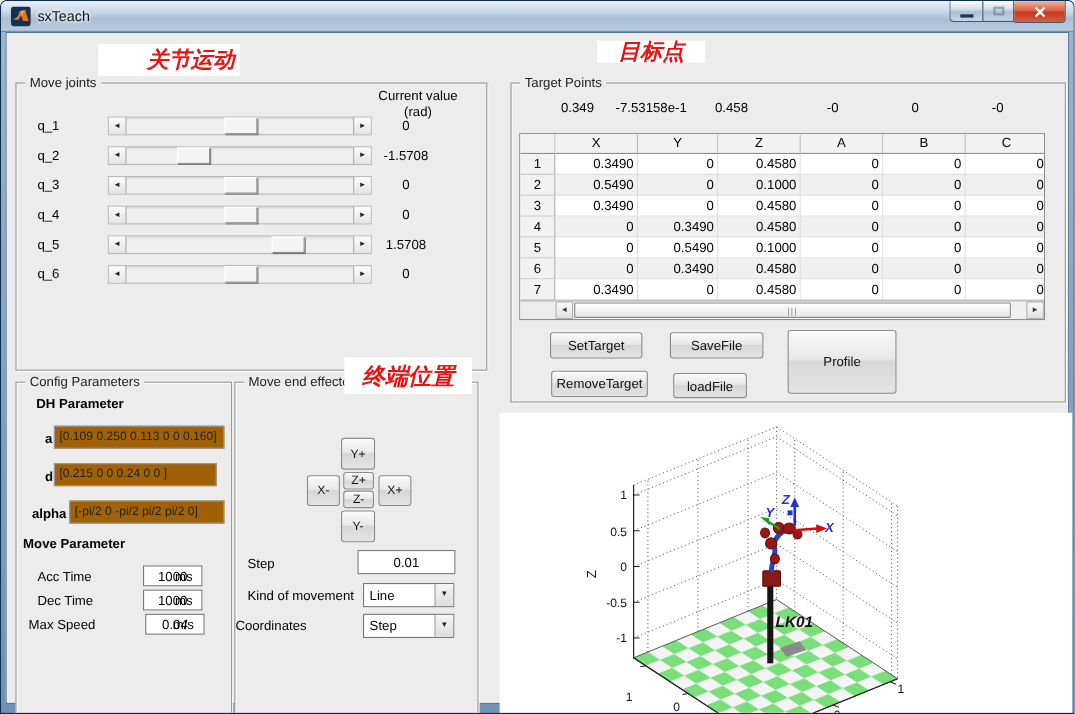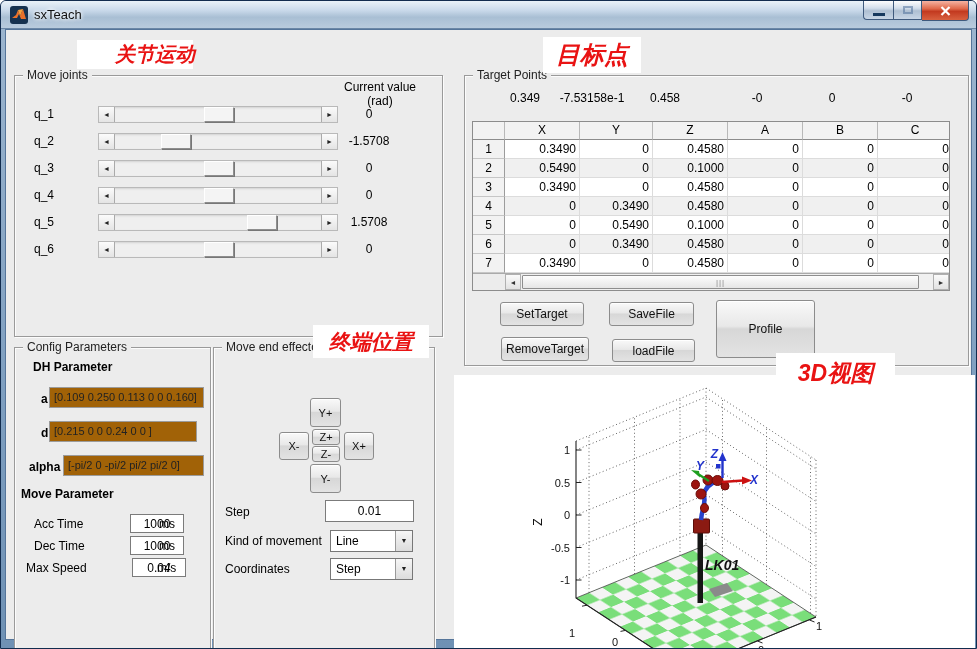--- a/index.html
+++ b/index.html
@@ -311,21 +311,21 @@
         <div class="hscroll">
           <span class="sb-btn l">◄</span>
           <div class="sb-thumb"></div>
           <span class="sb-btn r">►</span>
         </div>
       </div>
 
       <button class="btn" style="left:35px;top:226px;width:84px;height:24px;">SetTarget</button>
       <button class="btn" style="left:144px;top:226px;width:85px;height:24px;">SaveFile</button>
       <button class="btn" style="left:36px;top:261px;width:88px;height:24px;">RemoveTarget</button>
-      <button class="btn" style="left:147px;top:263px;width:83px;height:23px;">loadFile</button>
+      <button class="btn" style="left:147px;top:263px;width:67px;height:23px;">loadFile</button>
       <button class="btn" style="left:251px;top:224px;width:99px;height:58px;">Profile</button>
     </div>
 
     <div class="panel" style="left:8px;top:317px;width:197px;height:319px;">
       <span class="panel-title">Config Parameters</span>
       <div class="lbl bold" style="left:18px;top:12px;">DH Parameter</div>
 
       <div class="lbl bold" style="left:26px;top:44px;">a</div>
       <div class="edit-gray" style="left:34px;top:39px;width:155px;height:21px;">[0.109 0.250  0.113 0 0 0.160]</div>
 
@@ -361,27 +361,26 @@
 
       <div class="lbl" style="left:11px;top:157px;">Step</div>
       <div class="edit" style="left:65px;top:152px;width:89px;height:22px;line-height:20px;">0.01</div>
 
       <div class="lbl" style="left:11px;top:186px;">Kind of movement</div>
       <div class="dd" style="left:116px;top:182px;width:83px;height:22px;">
         <span>Line</span>
         <span class="dd-arrow">▼</span>
       </div>
 
-      <div class="lbl" style="left:11px;top:214px;">Coordinates</div>
+      <div class="lbl" style="left:0;top:214px;">Coordinates</div>
       <div class="dd" style="left:116px;top:210px;width:83px;height:22px;">
         <span>Step</span>
         <span class="dd-arrow">▼</span>
       </div>
     </div>
 
   </div>
 
-  <div class="anno" style="left:76px;top:39px;width:116px;height:29px;font-size:20px;padding-left:40px;">关节运动</div>
-  <div class="anno" style="left:542px;top:36px;width:98px;height:36px;font-size:24px;">目标点</div>
+  <div class="anno" style="left:88px;top:39px;width:129px;height:29px;font-size:20px;padding-left:40px;">关节运动</div>
+  <div class="anno" style="left:542px;top:36px;width:98px;height:20px;font-size:20px;">目标点</div>
   <div class="anno" style="left:312px;top:324px;width:116px;height:33px;font-size:21px;">终端位置</div>
-  <div class="anno" style="left:775px;top:352px;width:119px;height:41px;font-size:23px;">3D视图</div>
 
 </div>
 
 </body></html>

